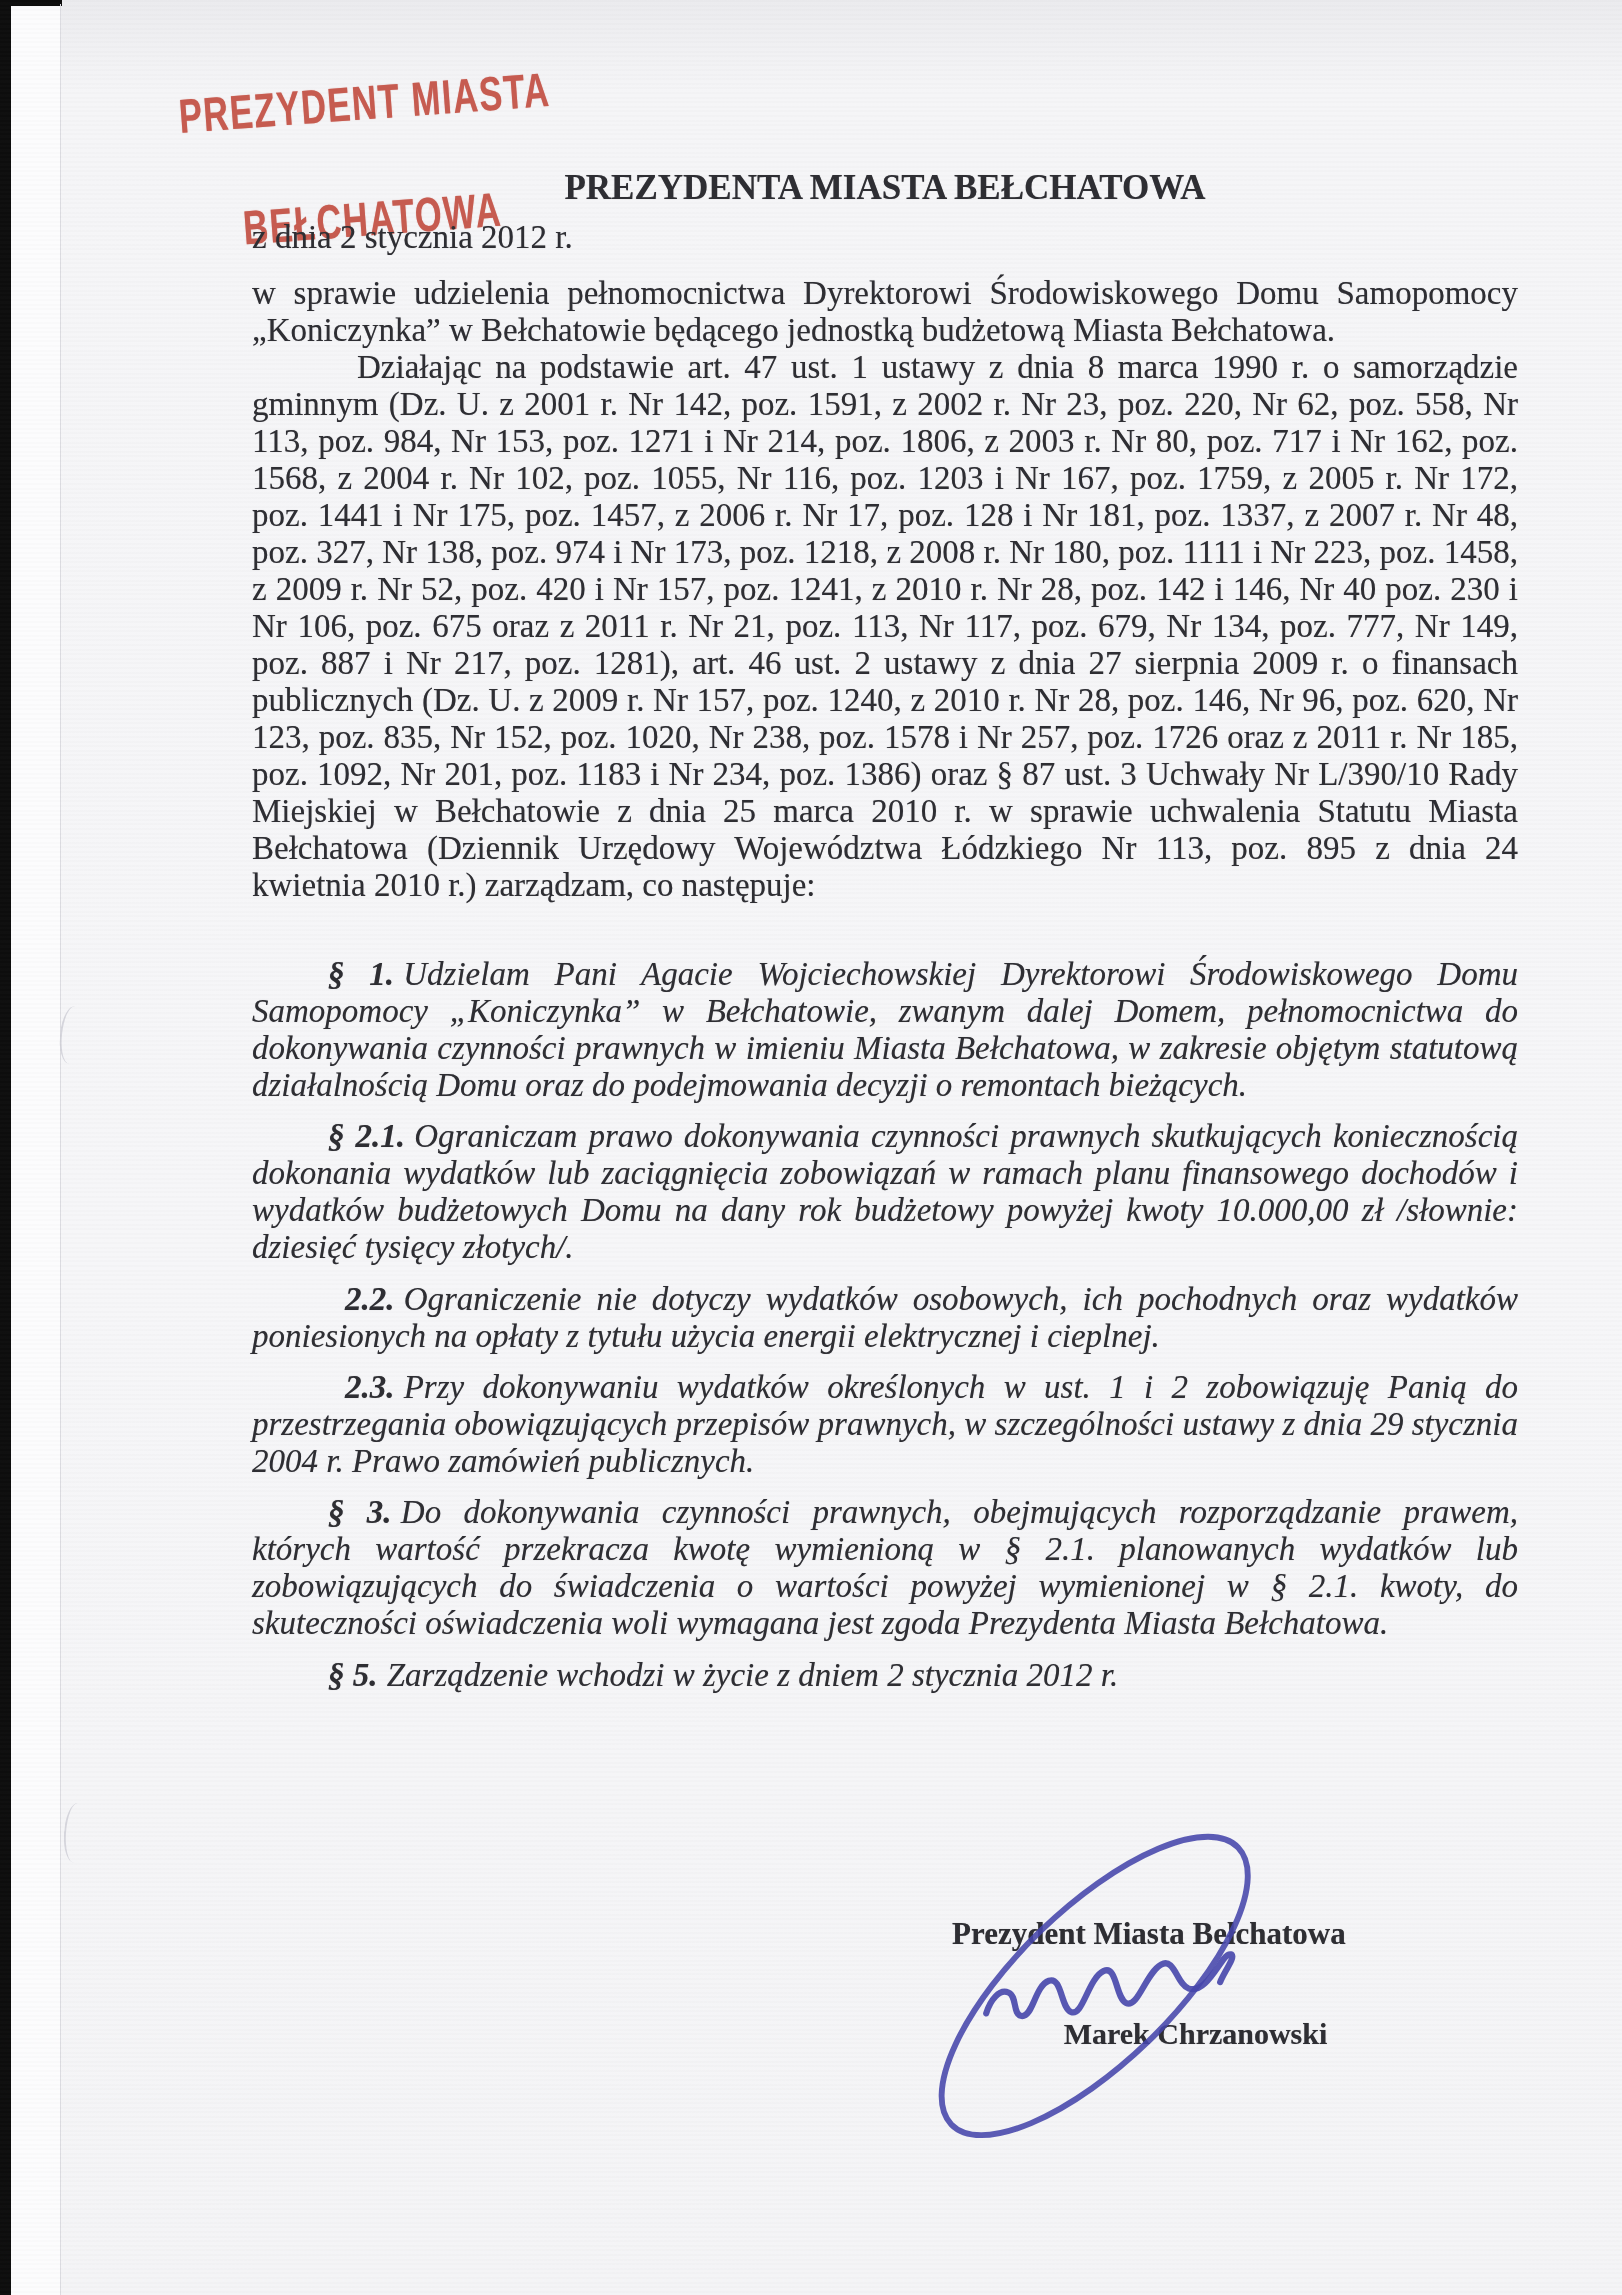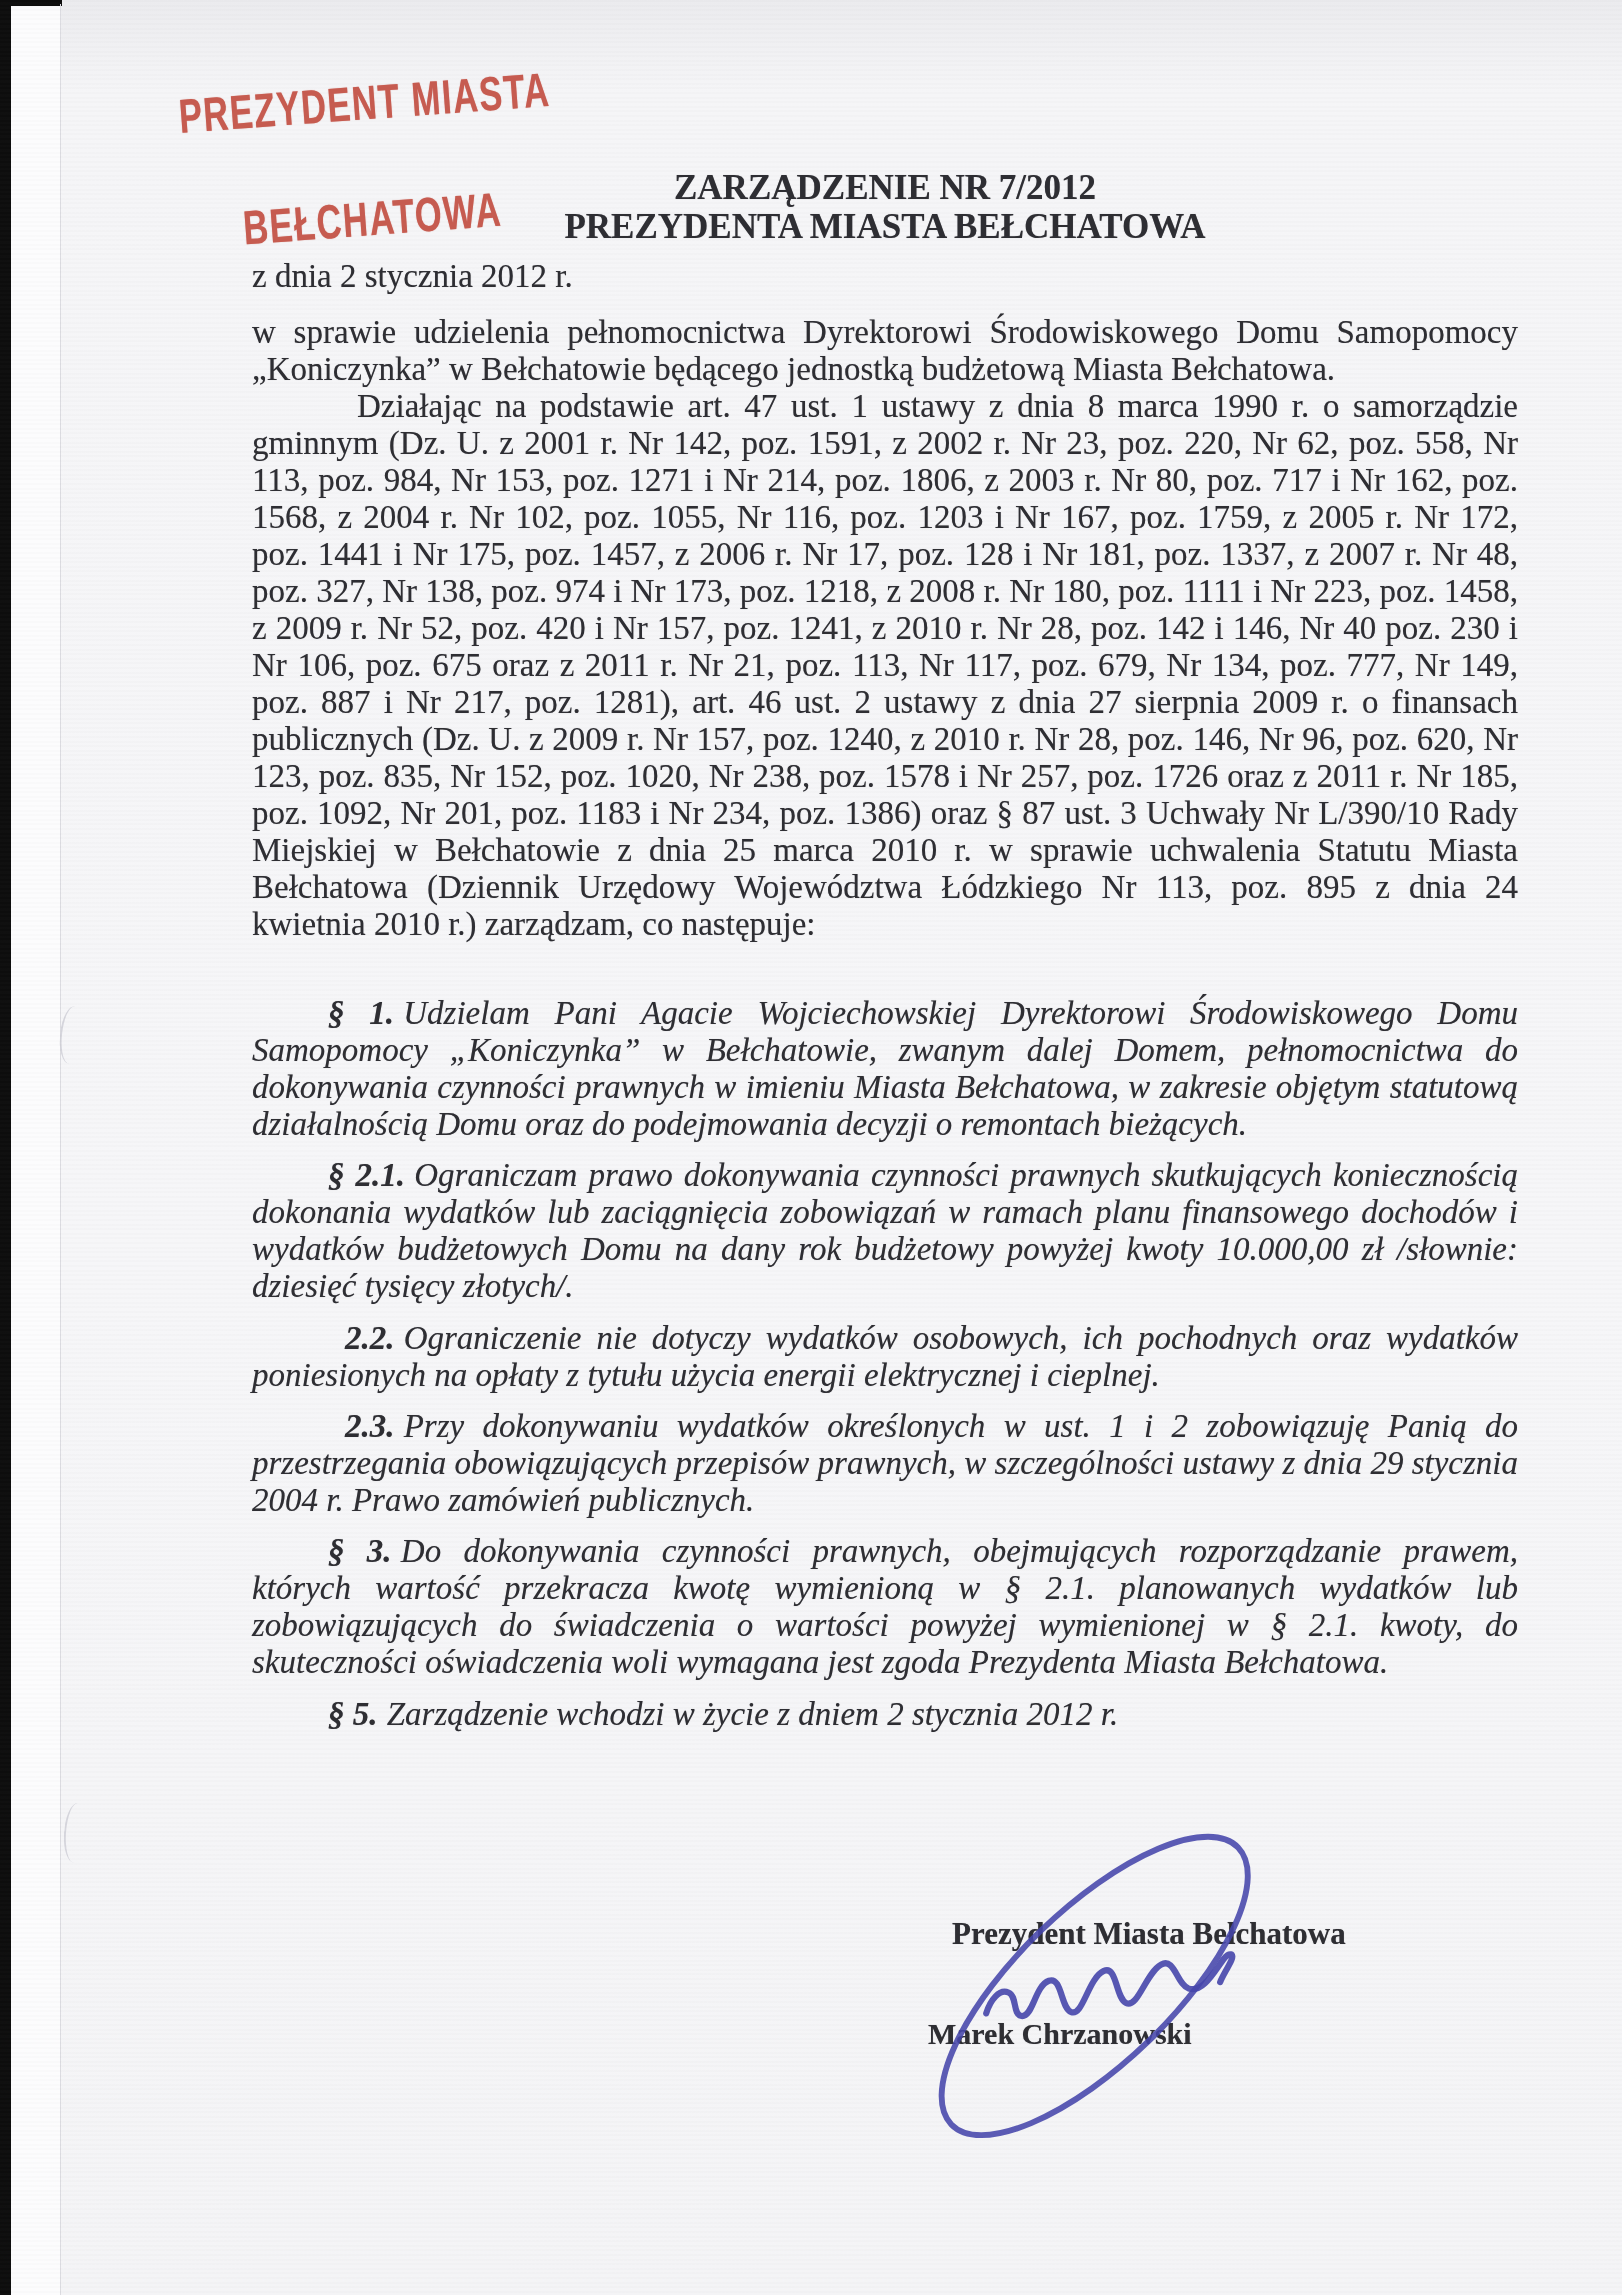--- a/index.html
+++ b/index.html
@@ -49,22 +49,22 @@
   .para.sec{text-indent:76px;}
   .para.sub{text-indent:93px;}
   .para b{font-weight:700;margin-right:9.2px;}
 
   .sig-role{
     position:absolute;left:952px;top:1916px;width:487px;
     text-align:left;font-weight:700;font-size:31px;white-space:nowrap;
     text-shadow:0 0 0.7px rgba(45,45,52,.5);
   }
   .sig-name{
-    position:absolute;left:928px;top:2017px;width:487px;
-    text-align:left;font-weight:700;font-size:30px;white-space:nowrap;
+    position:absolute;left:952px;top:2017px;width:487px;
+    text-align:center;font-weight:700;font-size:30px;white-space:nowrap;
     text-shadow:0 0 0.7px rgba(45,45,52,.5);
   }
   .sig-ink{position:absolute;left:913px;top:1829px;width:366px;height:327px;}
 </style>
 </head>
 <body>
 
 <div class="scan-strip"></div>
 <div class="scan-bar-left"></div>
 <div class="scan-bar-topleft"></div>
@@ -72,21 +72,20 @@
 <div class="arc-artifact arc-1"></div>
 <div class="arc-artifact arc-2"></div>
 <div class="noise"></div>
 
 <div class="stamp">
   <div class="stamp-l1">PREZYDENT MIASTA</div>
   <div class="stamp-l2">BEŁCHATOWA</div>
 </div>
 
 <div class="content">
-  <div class="title-line">ZARZĄDZENIE NR 7/2012</div>
   <div class="title-line">PREZYDENTA MIASTA BEŁCHATOWA</div>
   <div class="title-date">z dnia 2 stycznia 2012 r.</div>
 
   <div class="subject">w sprawie udzielenia pełnomocnictwa Dyrektorowi Środowiskowego Domu Samopomocy „Koniczynka” w Bełchatowie będącego jednostką budżetową Miasta Bełchatowa.</div>
 
   <div class="legal">Działając na podstawie art. 47 ust. 1 ustawy z dnia 8 marca 1990 r. o samorządzie gminnym (Dz. U. z 2001 r. Nr 142, poz. 1591, z 2002 r. Nr 23, poz. 220, Nr 62, poz. 558, Nr 113, poz. 984, Nr 153, poz. 1271 i Nr 214, poz. 1806, z 2003 r. Nr 80, poz. 717 i Nr 162, poz. 1568, z 2004 r. Nr 102, poz. 1055, Nr 116, poz. 1203 i Nr 167, poz. 1759, z 2005 r. Nr 172, poz. 1441 i Nr 175, poz. 1457, z 2006 r. Nr 17, poz. 128 i Nr 181, poz. 1337, z 2007 r. Nr 48, poz. 327, Nr 138, poz. 974 i Nr 173, poz. 1218, z 2008 r. Nr 180, poz. 1111 i Nr 223, poz. 1458, z 2009 r. Nr 52, poz. 420 i Nr 157, poz. 1241, z 2010 r. Nr 28, poz. 142 i 146, Nr 40 poz. 230 i Nr 106, poz. 675 oraz z 2011 r. Nr 21, poz. 113, Nr 117, poz. 679, Nr 134, poz. 777, Nr 149, poz. 887 i Nr 217, poz. 1281), art. 46 ust. 2 ustawy z dnia 27 sierpnia 2009 r. o finansach publicznych (Dz. U. z 2009 r. Nr 157, poz. 1240, z 2010 r. Nr 28, poz. 146, Nr 96, poz. 620, Nr 123, poz. 835, Nr 152, poz. 1020, Nr 238, poz. 1578 i Nr 257, poz. 1726 oraz z 2011 r. Nr 185, poz. 1092, Nr 201, poz. 1183 i Nr 234, poz. 1386) oraz § 87 ust. 3 Uchwały Nr L/390/10 Rady Miejskiej w Bełchatowie z dnia 25 marca 2010 r. w sprawie uchwalenia Statutu Miasta Bełchatowa (Dziennik Urzędowy Województwa Łódzkiego Nr 113, poz. 895 z dnia 24 kwietnia 2010 r.) zarządzam, co następuje:</div>
 
   <p class="para sec first-section"><b>§ 1.</b><span>Udzielam Pani Agacie Wojciechowskiej Dyrektorowi Środowiskowego Domu Samopomocy „Koniczynka” w Bełchatowie, zwanym dalej Domem, pełnomocnictwa do dokonywania czynności prawnych w imieniu Miasta Bełchatowa, w zakresie objętym statutową działalnością Domu oraz do podejmowania decyzji o remontach bieżących.</span></p>
 
   <p class="para sec"><b>§ 2.1.</b><span>Ograniczam prawo dokonywania czynności prawnych skutkujących koniecznością dokonania wydatków lub zaciągnięcia zobowiązań w ramach planu finansowego dochodów i wydatków budżetowych Domu na dany rok budżetowy powyżej kwoty 10.000,00 zł /słownie: dziesięć tysięcy złotych/.</span></p>

